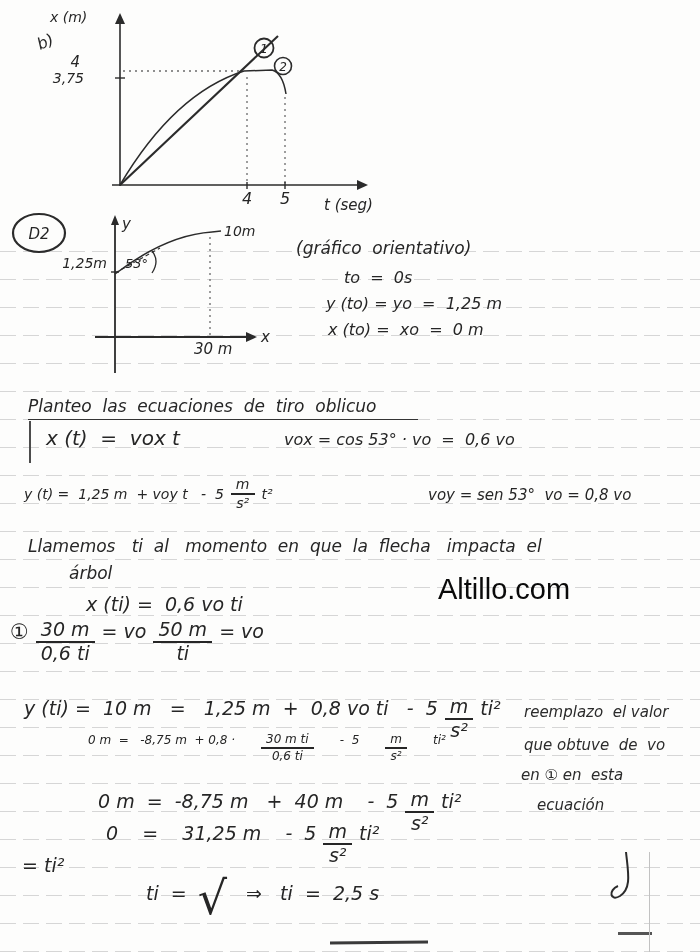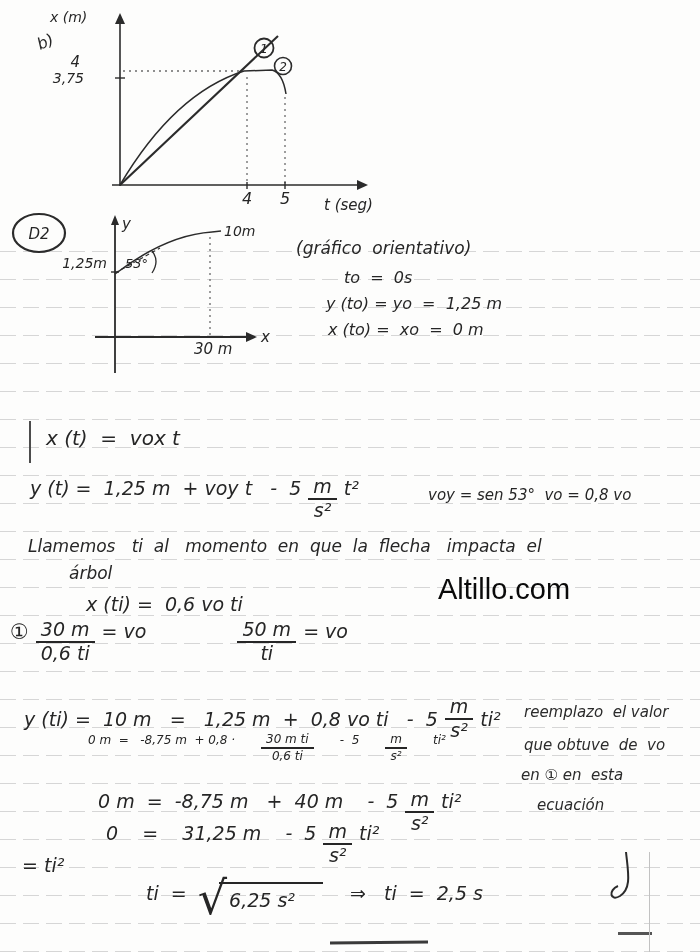--- a/index.html
+++ b/index.html
@@ -16,21 +16,21 @@
   .wl span{white-space:pre;}
   .frac{display:inline-flex;flex-direction:column;align-items:center;line-height:1.05;}
   .frac .num{border-bottom:2px solid #262626;padding:0 5px 1px;}
   .frac .den{padding-top:1px;}
   .abs{position:absolute;white-space:pre;}
   .note{position:absolute;font-size:15px;white-space:pre;color:#2b2b2b;}
   .watermark{font-family:"Liberation Sans",sans-serif;font-style:normal;color:#0a0a0a;}
   .sqrt{display:inline-flex;align-items:flex-start;margin-left:4px;}
   .sqrt-rad{font-size:46px;line-height:.70;font-style:normal;margin-right:-8px;}
   .sqrt-body{border-top:2.5px solid #262626;padding:5px 28px 0 10px;}
-  .gapXL{margin-left:84px;}
+  .gapXL{}
   .gapL{margin-left:20px;}
   .title-line{border-bottom:1.6px solid #343434;padding:0 42px 3px 0;}
   .margin-stroke{position:absolute;background:#4c4c4c;}
   svg text{font-family:"DejaVu Sans",sans-serif;font-style:italic;fill:#262626;}
   .ink{stroke:#2b2b2b;fill:none;}
   .dot{stroke:#6b6b6b;fill:none;stroke-dasharray:2 4;stroke-width:1.3;}
 </style>
 </head>
 <body>
 
@@ -82,25 +82,27 @@
     <path class="ink" d="M109,67 L154,42" stroke-width="1.1" stroke-dasharray="4 3"></path>
     <path class="ink" d="M146,45 Q154,55 146,67" stroke-width="1.3"></path>
     <text x="119" y="62" font-size="13">53°</text>
   </svg>
 
   <div class="abs hw" style="left:296px;top:238px;font-size:17px;">(gráfico  orientativo)</div>
   <div class="abs hw" style="left:344px;top:268px;font-size:16px;">to  =  0s</div>
   <div class="abs hw" style="left:326px;top:294px;font-size:16px;">y (to) = yo  =  1,25 m</div>
   <div class="abs hw" style="left:328px;top:320px;font-size:16px;">x (to) =  xo  =  0 m</div>
 
+  <div class="abs hw title-line" style="left:28px;top:396px;font-size:17px;">Planteo  las  ecuaciones  de  tiro  oblicuo</div>
   <div class="margin-stroke" style="left:29px;top:421px;width:2px;height:42px;"></div>
 
   <div class="abs hw" style="left:46px;top:426px;font-size:20px;">x (t)  =  vox t</div>
+  <div class="abs hw" style="left:284px;top:430px;font-size:16px;">vox = cos 53° · vo  =  0,6 vo</div>
 
-  <div class="wl hw" style="left:30px;top:477px;font-size:19px;">
+  <div class="wl hw" style="left:24px;top:477px;font-size:14px;align-items:center;">
     <span>y (t) =  1,25 m  + voy t   -  5</span>
     <span class="frac">
       <span class="num">m</span>
       <span class="den">s²</span>
     </span>
     <span>t²</span>
   </div>
   <div class="abs hw" style="left:428px;top:486px;font-size:15px;">voy = sen 53°  vo = 0,8 vo</div>
 
   <div class="abs hw" style="left:28px;top:536px;font-size:17px;">Llamemos   ti  al   momento  en  que  la  flecha   impacta  el</div>
@@ -116,21 +118,21 @@
       <span class="den">0,6 ti</span>
     </span>
     <span>= vo</span>
     <span class="frac gapXL">
       <span class="num">50 m</span>
       <span class="den">ti</span>
     </span>
     <span>= vo</span>
   </div>
 
-  <div class="wl hw" style="left:24px;top:697px;font-size:19px;align-items:center;">
+  <div class="wl hw" style="left:24px;top:697px;font-size:19px;">
     <span>y (ti) =  10 m   =   1,25 m  +  0,8 vo ti   -  5</span>
     <span class="frac">
       <span class="num">m</span>
       <span class="den">s²</span>
     </span>
     <span>ti²</span>
   </div>
 
   <div class="note hw" style="left:524px;top:703px;">reemplazo  el valor</div>
   <div class="note hw" style="left:524px;top:736px;">que obtuve  de  vo</div>
@@ -170,21 +172,20 @@
   </div>
 
   <div class="wl hw" style="left:22px;top:854px;font-size:19px;">
     <span>= ti²</span>
   </div>
 
   <div class="wl hw" style="left:146px;top:882px;font-size:19px;">
     <span>ti  =</span>
     <span class="sqrt">
       <span class="sqrt-rad">√</span>
-      <span class="sqrt-body">6,25 s²</span>
     </span>
     <span class="gapL">⇒   ti  =  2,5 s</span>
   </div>
 
   <svg style="position:absolute;left:598px;top:850px;" width="46" height="60" viewBox="0 0 46 60">
     <path class="ink" d="M28,2 C30,22 34,38 22,46 C12,52 10,40 20,36" stroke-width="2"></path>
   </svg>
   <div style="position:absolute;left:330px;top:941px;width:98px;height:3px;background:#3a3a3a;transform:rotate(-0.5deg);"></div>
   <div style="position:absolute;left:618px;top:932px;width:34px;height:2.5px;background:#555;"></div>
   <div style="position:absolute;left:649px;top:852px;width:1px;height:100px;background:#c2c2c2;"></div>

